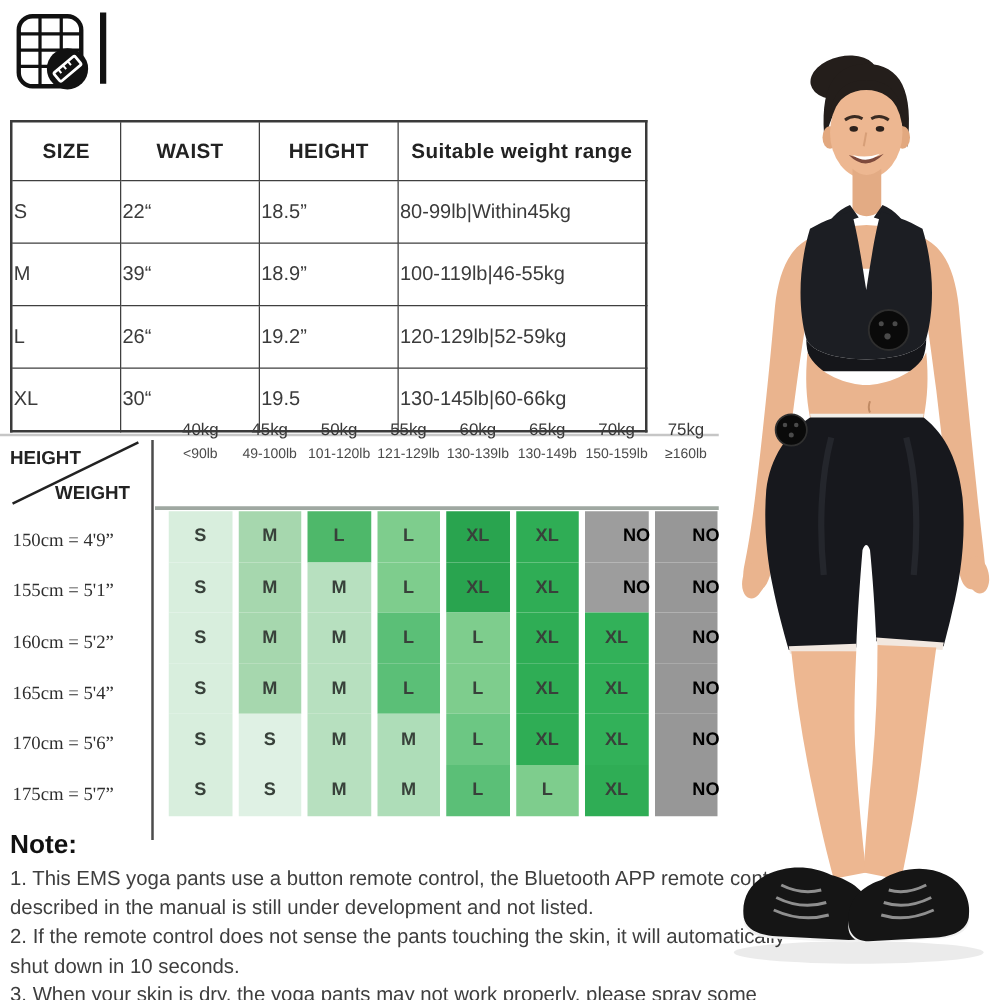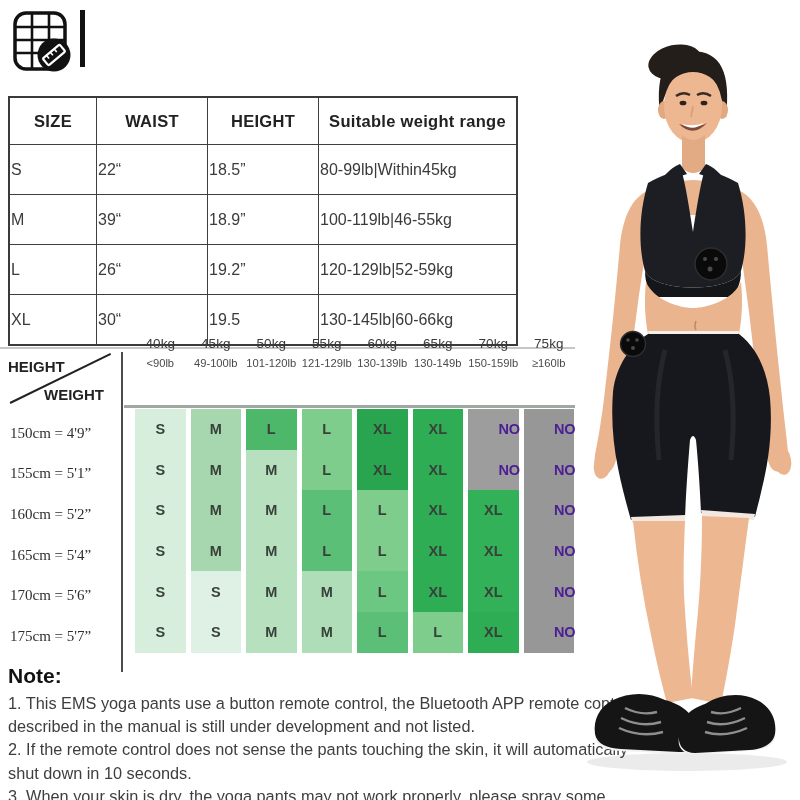--- a/index.html
+++ b/index.html
@@ -33,21 +33,21 @@
              grid-template-columns:repeat(8,50.5px);column-gap:5px;}
   .wcol{text-align:center;}
   .wcol .kg{font-size:13.5px;color:#393939;}
   .wcol .lb{font-size:11.2px;color:#4a4a4a;margin-top:6px;white-space:nowrap;}
   .h-labels{position:absolute;left:10px;top:413px;width:112px;font-family:Liberation Serif, serif;}
   .hlabel{height:40.6px;display:flex;align-items:center;font-size:15px;color:#2f2f2f;white-space:nowrap;}
   .m-grid{position:absolute;left:135px;top:409px;display:grid;
           grid-template-columns:repeat(8,50.5px);column-gap:5px;grid-auto-rows:40.6px;}
   .cell{display:flex;align-items:center;justify-content:center;
         font-size:14.5px;font-weight:600;color:#38413a;}
-  .cell.no{color:#4c1d95;padding-left:32px;}
+  .cell.no{color:#000000;padding-left:32px;}
 
   
   .note-title{position:absolute;left:8px;top:664px;margin:0;font-size:21px;font-weight:bold;color:#111;}
   .note-list{position:absolute;left:8px;top:692px;width:625px;}
   .note-item{font-size:16.3px;line-height:23.2px;color:#3e3e3e;white-space:pre-line;}
 
   
   .model{position:absolute;left:545px;top:40px;}
 </style>
 </head>

